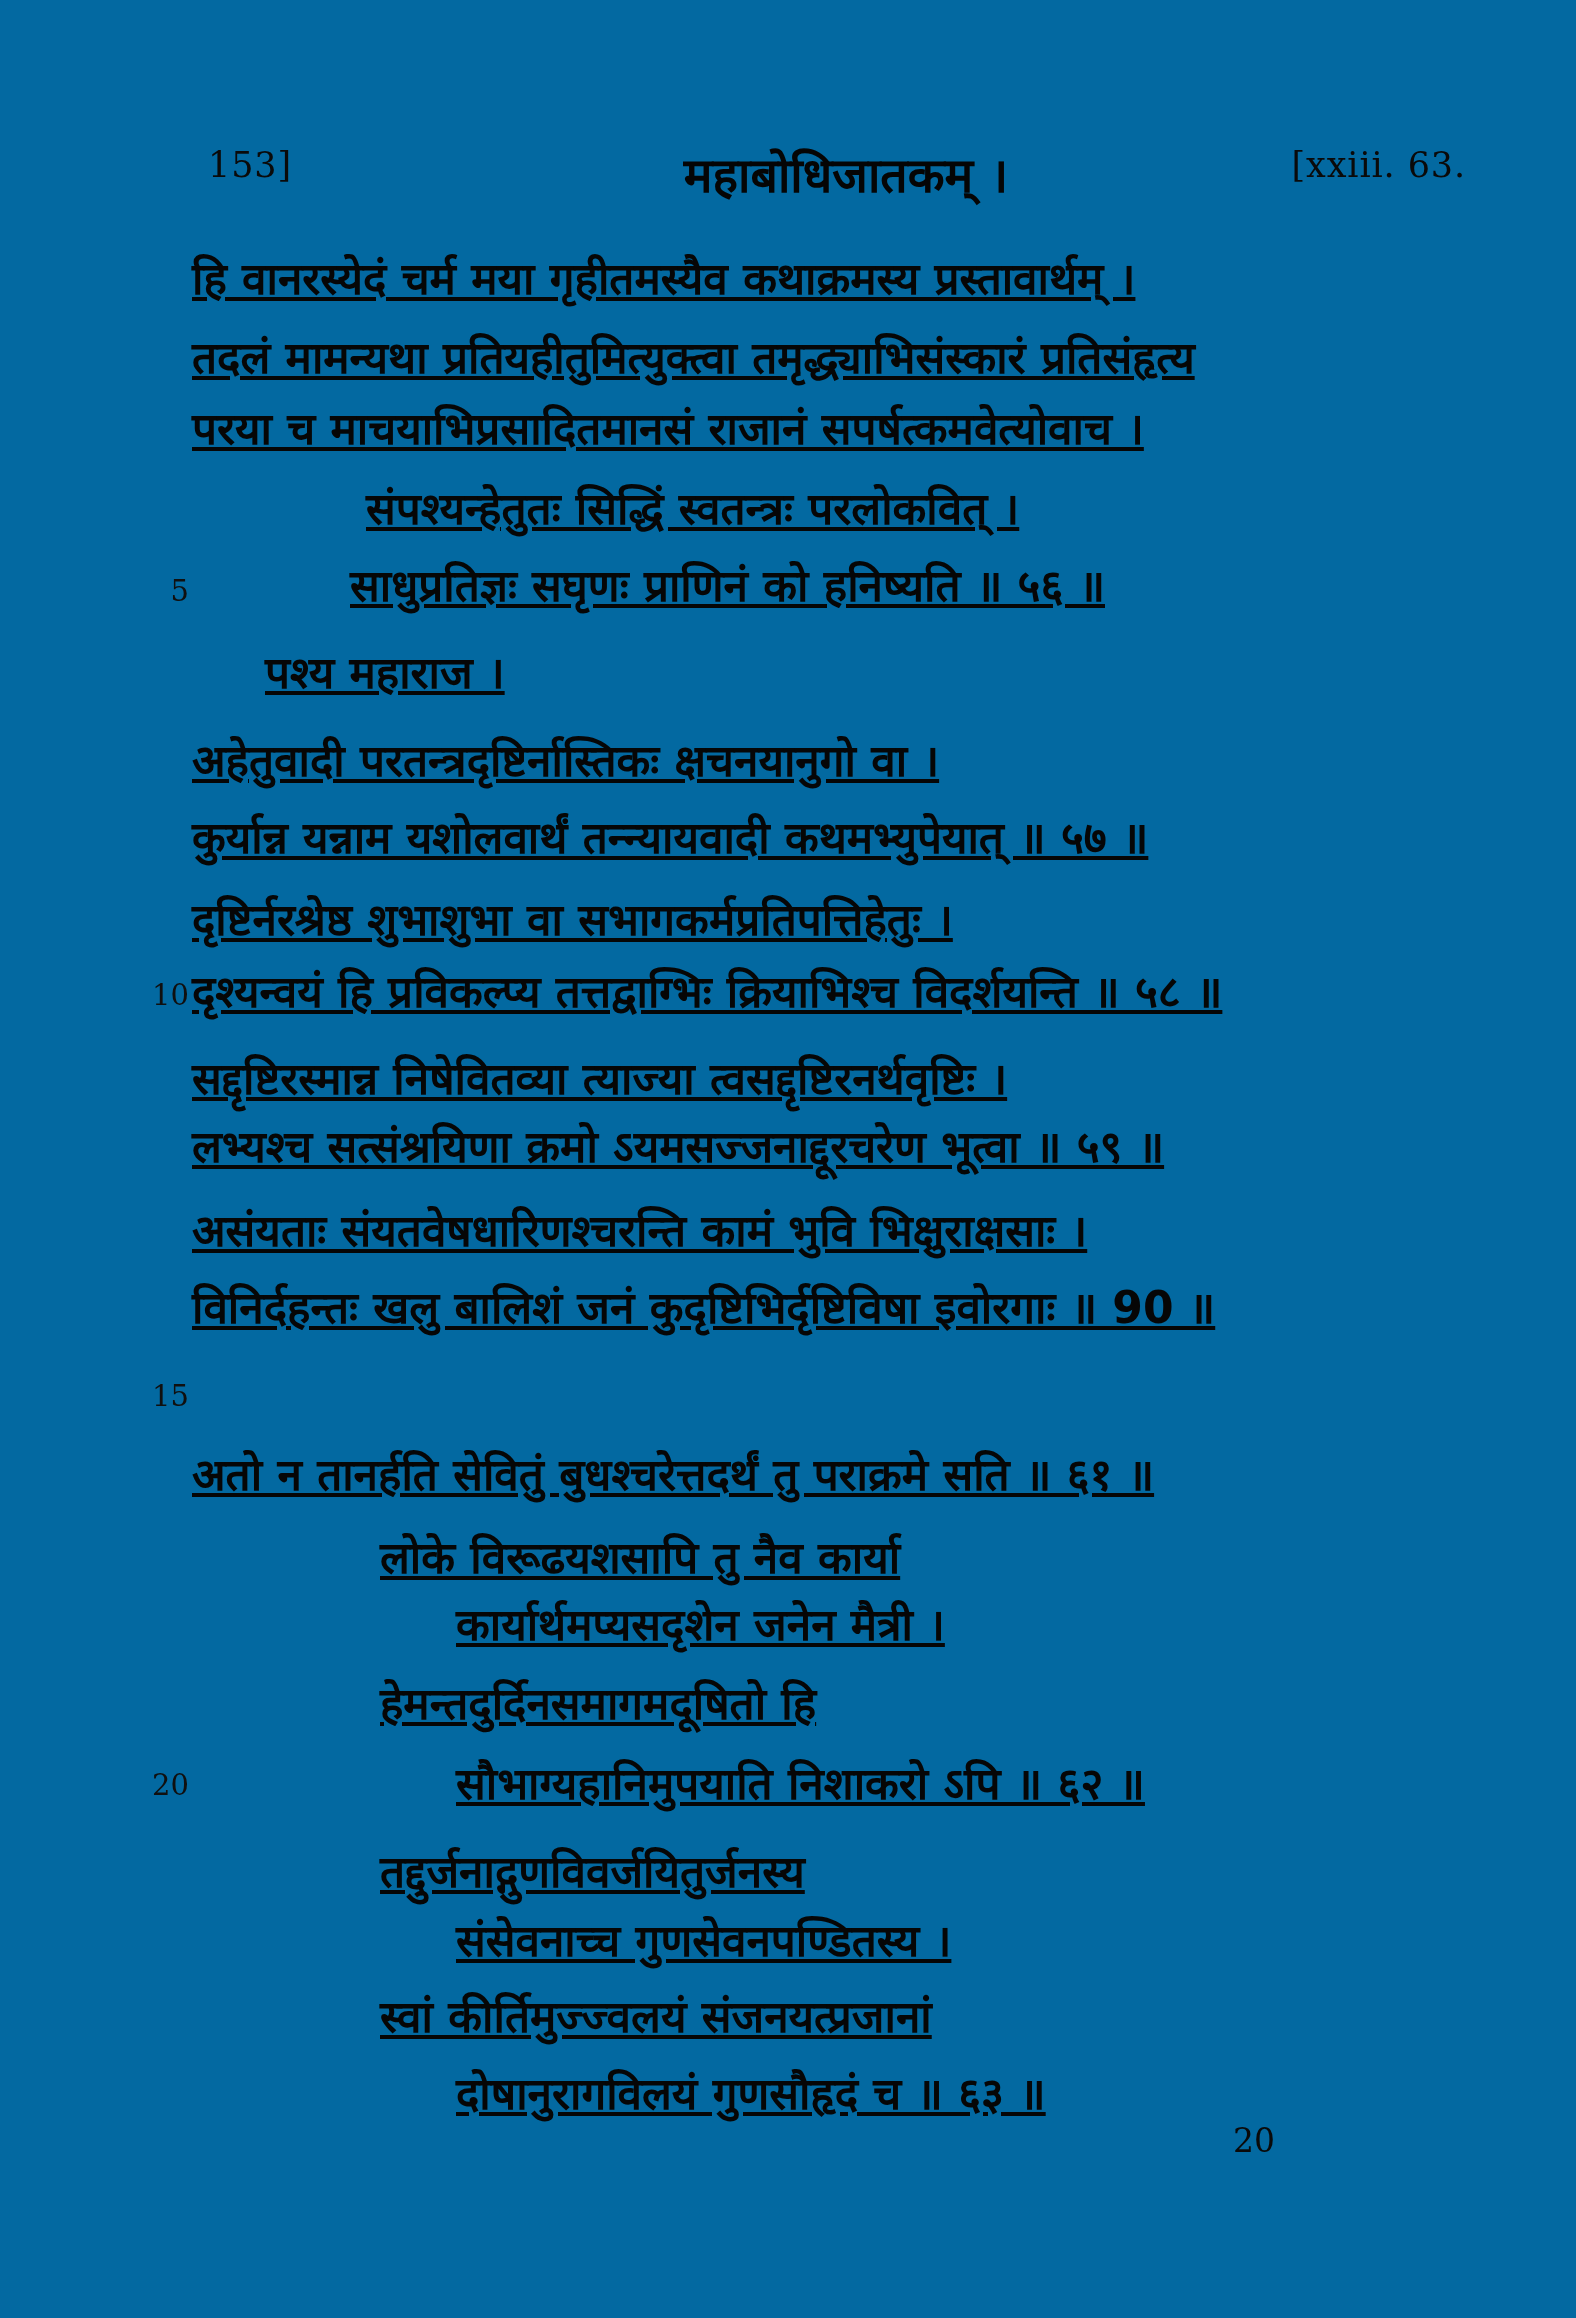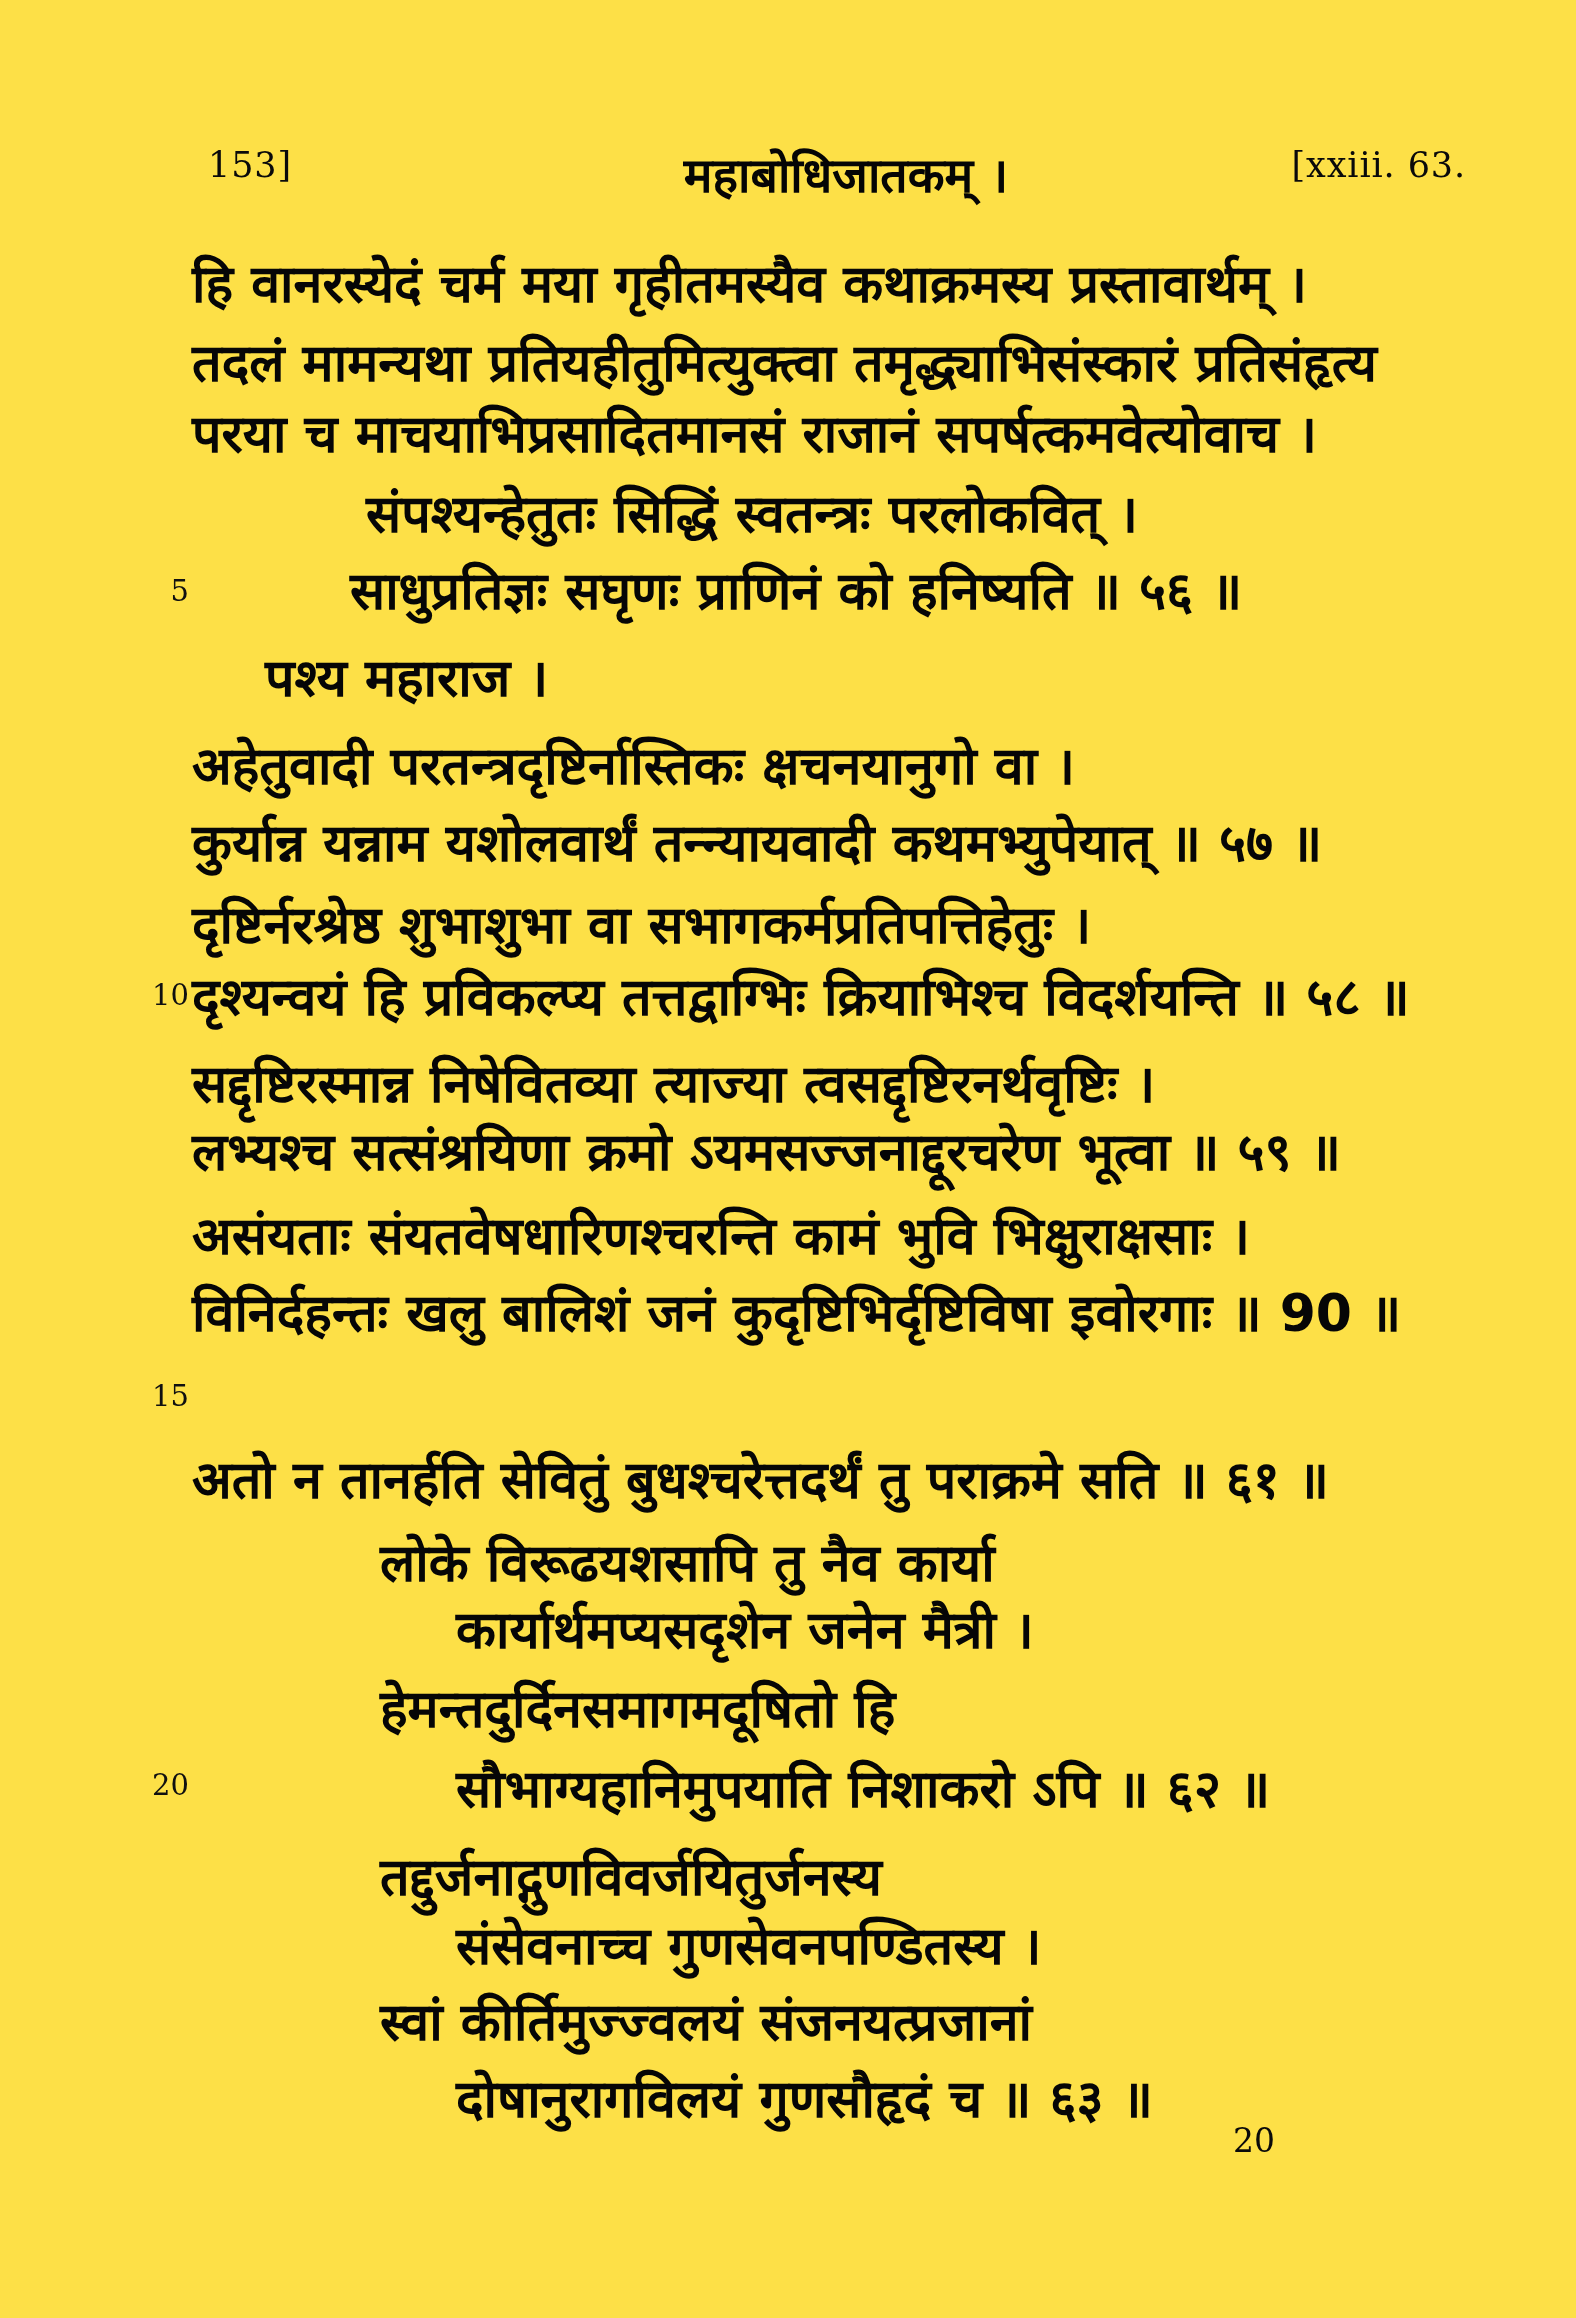--- a/index.html
+++ b/index.html
@@ -1,20 +1,20 @@
 <!DOCTYPE html>
 <html style="font-size:14px"><head>
 <meta charset="utf-8">
 <style>
   html,body{margin:0;padding:0;background:#e8e8e8;}
   .page{
     position:relative;
     width:1577px;height:2319px;
     margin:0 auto;
-    background:#fde047;
+    background:#0369a1;
     color:#070707;
     overflow:hidden;
     font-family:"DejaVu Sans",sans-serif;
   }
   
   .hdr-left{
     position:absolute;left:208px;top:145px;
     font-family:"DejaVu Serif",serif;font-size:35px;color:#0a0a0a;
     letter-spacing:0.9px;
   }
@@ -23,25 +23,26 @@
     font-size:48px;font-weight:700;white-space:nowrap;color:#050505;
   }
   .hdr-right{
     position:absolute;right:111px;top:145px;
     font-family:"DejaVu Serif",serif;font-size:35px;color:#0a0a0a;
     letter-spacing:0.9px;
   }
   
   .line{
     position:absolute;
-    font-size:52px;font-weight:700;
+    font-size:44px;font-weight:700;
     white-space:nowrap;
     color:#060606;
     letter-spacing:0px;
     line-height:1.35;
+    text-decoration:underline;
   }
   .x0{left:192px;}   
   .x1{left:350px;}   
   .xp{left:265px;}   
   .x2{left:380px;}   
   .x3{left:456px;}   
   
   .mnum{
     position:absolute;left:132px;width:57px;text-align:right;
     font-family:"DejaVu Serif",serif;font-size:29px;color:#101010;

